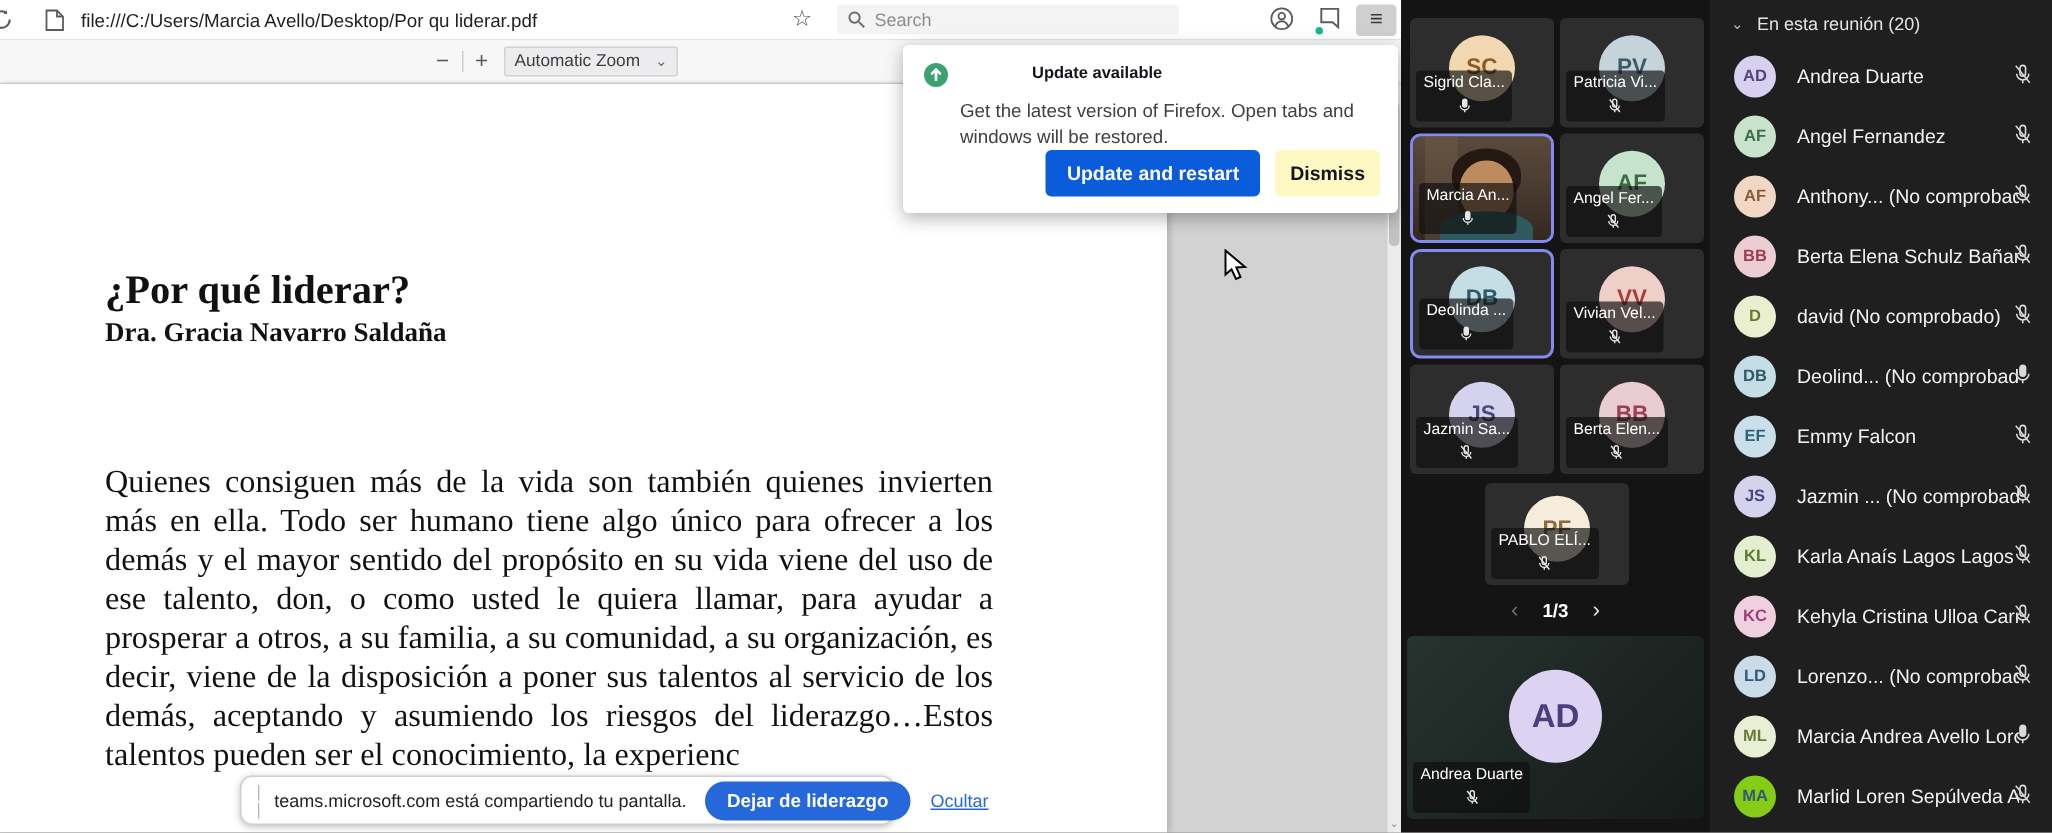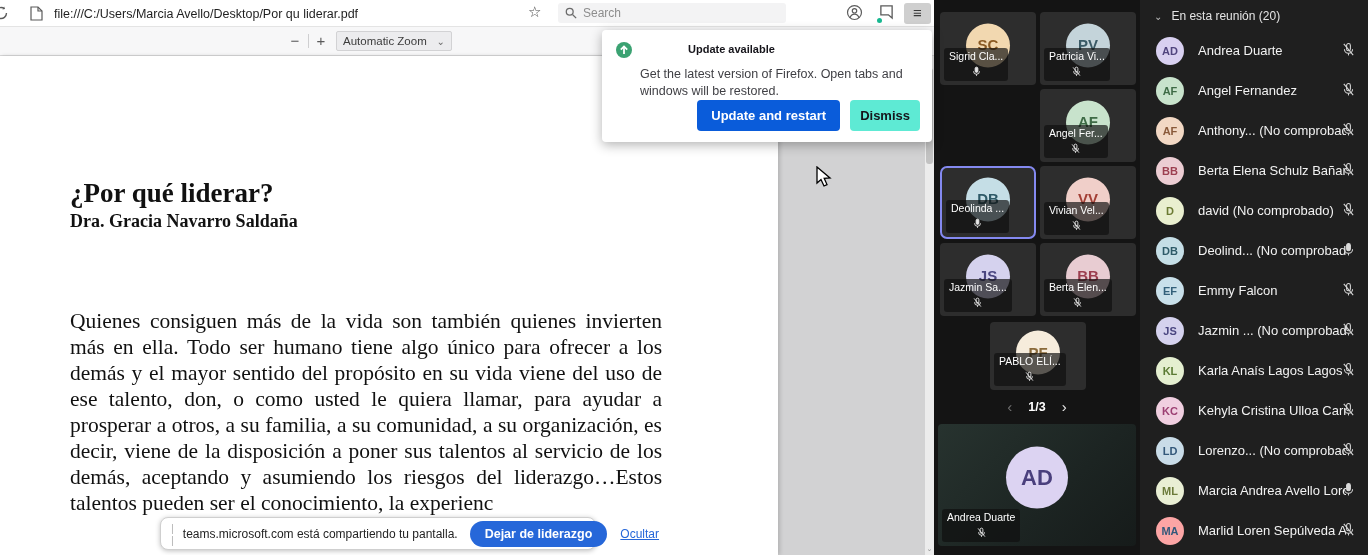--- a/index.html
+++ b/index.html
@@ -43,21 +43,21 @@
   .vscroll .thumb { position:absolute; left:1px; top:12px; width:7px; height:96px; background:#c2c2c2; border-radius:3px; }
 
   
   .popup { position:absolute; left:602px; top:30px; width:330px; height:112px; background:#fff; border-radius:4px; box-shadow:0 3px 12px rgba(0,0,0,.3); z-index:6; }
   .pp-icon { position:absolute; left:14px; top:12px; width:16px; height:16px; border-radius:50%; background:#3ba272; }
   .pp-icon svg { display:block; margin:3px auto 0; }
   .pp-title { position:absolute; left:38px; top:13px; font-size:11px; font-weight:bold; color:#15141a;margin-left:48px; }
   .pp-body { position:absolute; left:38px; top:36px; width:280px; font-size:12.5px; line-height:17px; color:#3f3f44; }
   .pp-btns { position:absolute; right:12px; bottom:11px; display:flex; gap:10px; align-items:center; }
   .pp-primary { background:#0a5cda; color:#fff; font-weight:bold; font-size:13px; padding:8px 14px; border-radius:4px; }
-  .pp-dismiss { color:#15141a; font-weight:bold; font-size:13px; padding:8px 10px; border-radius:4px; background:#5eead4; }
+  .pp-dismiss { color:#15141a; font-weight:bold; font-size:13px; padding:8px 10px; border-radius:4px; background:#fef9c3; }
 
   
   .sharebar { position:absolute; left:160px; top:517px; width:436px; height:33px; background:#fff; border:1px solid #cfcfcf; border-radius:8px; box-shadow:0 1px 5px rgba(0,0,0,.25); display:flex; align-items:center; z-index:5; }
   .sb-handle { color:#b5b5b5; font-size:11px; margin:0 8px 0 10px; letter-spacing:1px; }
   .sb-text { font-size:12px; color:#242424; white-space:nowrap; }
   .sb-btn { margin-left:12px; background:#2667d9; color:#fff; font-weight:bold; font-size:12.5px; padding:6px 15px; border-radius:15px; white-space:nowrap; }
   .sb-link { margin-left:13px; color:#2667d9; font-size:12px; text-decoration:underline; }
 
   
   .cursor { position:absolute; left:815px; top:166px; z-index:7; }
@@ -223,20 +223,37 @@
           <span>Patricia Vi...</span>
           <span class="mic muted"><svg width="11" height="11" viewBox="0 0 24 24" fill="none" stroke="currentColor" stroke-width="2">
               <rect class="body" x="9" y="2.5" width="6" height="11.5" rx="3"></rect>
               <path d="M5.5 11.5a6.5 6.5 0 0 0 13 0"></path>
               <line x1="12" y1="18" x2="12" y2="21.5"></line>
               <line class="slash" x1="4.5" y1="3" x2="19.5" y2="21"></line>
             </svg></span>
         </span>
     </div>
 
+    <div class="tile t-r2c1 hl">
+      <span class="video">
+        <span class="v-band"></span>
+          <span class="v-hair"></span>
+          <span class="v-face"></span>
+          <span class="v-shirt"></span>
+      </span>
+      <span class="t-label">
+          <span>Marcia An...</span>
+          <span class="mic live"><svg width="11" height="11" viewBox="0 0 24 24" fill="none" stroke="currentColor" stroke-width="2">
+              <rect class="body" x="9" y="2.5" width="6" height="11.5" rx="3"></rect>
+              <path d="M5.5 11.5a6.5 6.5 0 0 0 13 0"></path>
+              <line x1="12" y1="18" x2="12" y2="21.5"></line>
+              <line class="slash" x1="4.5" y1="3" x2="19.5" y2="21"></line>
+            </svg></span>
+        </span>
+    </div>
 
     <div class="tile t-r2c2">
       <span class="t-av" style="background: rgb(200, 227, 204); color: rgb(62, 107, 70);">AF</span>
       <span class="t-label">
           <span>Angel Fer...</span>
           <span class="mic muted"><svg width="11" height="11" viewBox="0 0 24 24" fill="none" stroke="currentColor" stroke-width="2">
               <rect class="body" x="9" y="2.5" width="6" height="11.5" rx="3"></rect>
               <path d="M5.5 11.5a6.5 6.5 0 0 0 13 0"></path>
               <line x1="12" y1="18" x2="12" y2="21.5"></line>
               <line class="slash" x1="4.5" y1="3" x2="19.5" y2="21"></line>
@@ -449,21 +466,21 @@
       <span class="p-av" style="background: rgb(233, 239, 212); color: rgb(107, 122, 58);">ML</span>
       <span class="p-name">Marcia Andrea Avello Lorca</span>
       <span class="p-mic mic live"><svg width="15" height="15" viewBox="0 0 24 24" fill="none" stroke="currentColor" stroke-width="1.7">
             <rect class="body" x="9" y="2.5" width="6" height="11.5" rx="3"></rect>
             <path d="M5.5 11.5a6.5 6.5 0 0 0 13 0"></path>
             <line x1="12" y1="18" x2="12" y2="21.5"></line>
             <line class="slash" x1="4.5" y1="3" x2="19.5" y2="21"></line>
           </svg></span>
     </div>
     <div class="p-row" style="top:511px">
-      <span class="p-av" style="background: #fca5a5; color: rgb(51, 88, 122);">MA</span>
+      <span class="p-av" style="background: #84cc16; color: rgb(51, 88, 122);">MA</span>
       <span class="p-name">Marlid Loren Sepúlveda A...</span>
       <span class="p-mic mic muted"><svg width="15" height="15" viewBox="0 0 24 24" fill="none" stroke="currentColor" stroke-width="1.7">
             <rect class="body" x="9" y="2.5" width="6" height="11.5" rx="3"></rect>
             <path d="M5.5 11.5a6.5 6.5 0 0 0 13 0"></path>
             <line x1="12" y1="18" x2="12" y2="21.5"></line>
             <line class="slash" x1="4.5" y1="3" x2="19.5" y2="21"></line>
           </svg></span>
     </div>
   </div>
 

